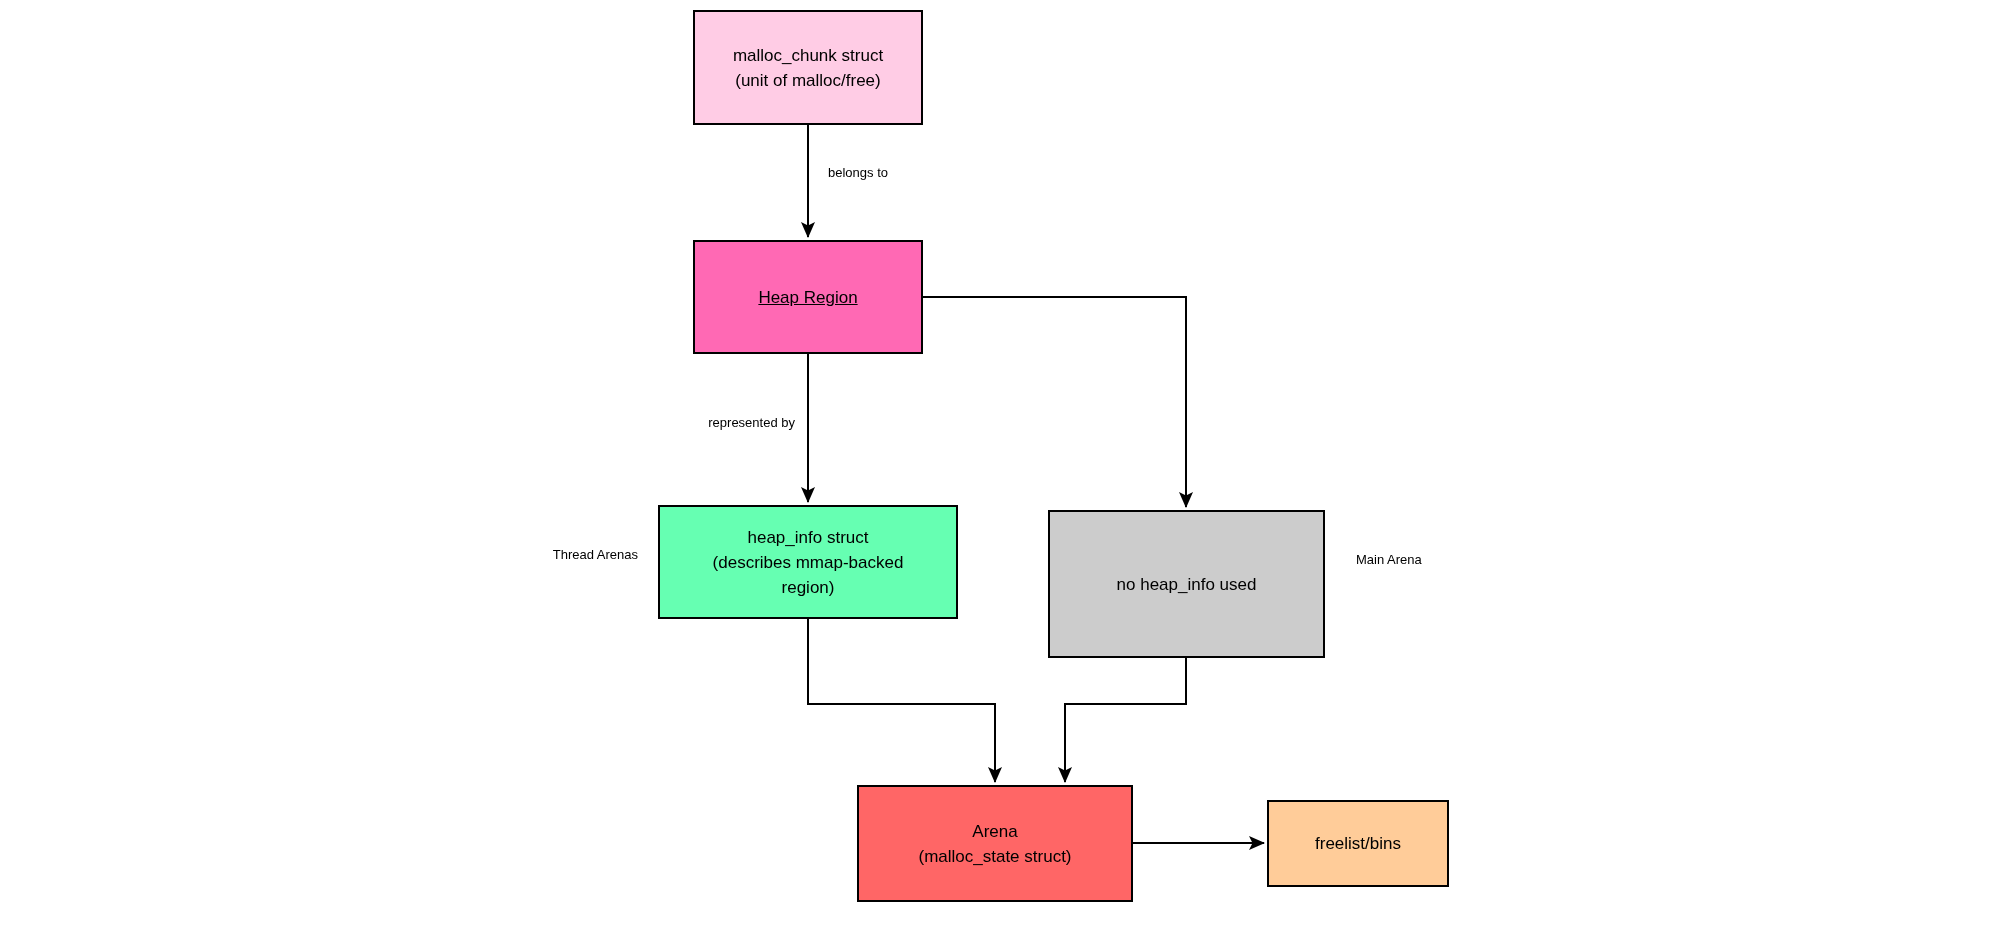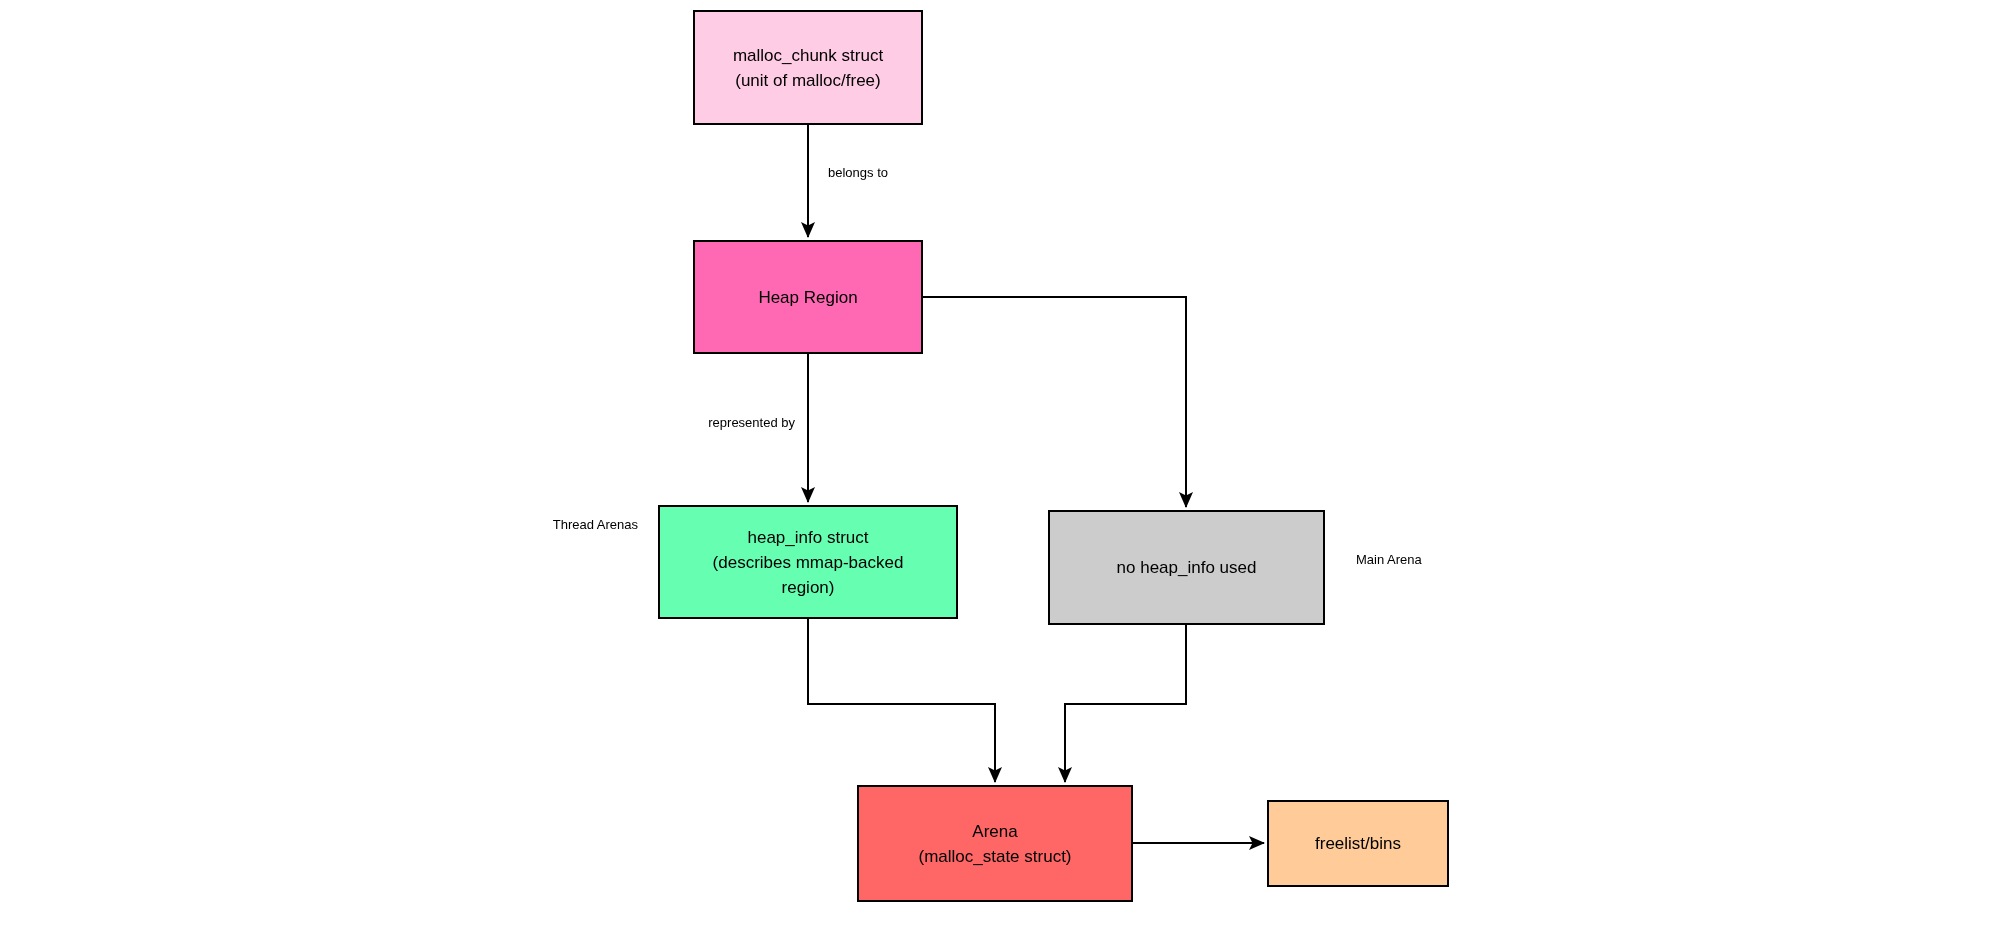--- a/index.html
+++ b/index.html
@@ -47,28 +47,28 @@
     line-height: 26px;
     color: #000000;
     white-space: nowrap;
   }
   .align-right { text-align: right; }
 
   
   #node-malloc-chunk { left: 693px; top: 10px;  width: 230px; height: 115px; }
   #node-heap-region  { left: 693px; top: 240px; width: 230px; height: 114px; }
   #node-heap-info    { left: 658px; top: 505px; width: 300px; height: 114px; }
-  #node-no-heap-info { left: 1048px; top: 510px; width: 277px; height: 115px; }
+  #node-no-heap-info { left: 1048px; top: 510px; width: 277px; height: 148px; }
   #node-arena        { left: 857px; top: 785px; width: 276px; height: 117px; }
   #node-freelist     { left: 1267px; top: 800px; width: 182px; height: 87px; }
 
   
   #label-belongs-to     { left: 828px; top: 160px; }
   #label-represented-by { left: 625px; top: 410px; width: 170px; }
-  #label-thread-arenas  { left: 468px; top: 512px; width: 170px; }
+  #label-thread-arenas  { left: 468px; top: 542px; width: 170px; }
   #label-main-arena     { left: 1356px; top: 547px; text-align: right; }
 </style>
 </head>
 <body>
 
 <div class="canvas">
 
   <svg class="edges" viewBox="0 0 2000 946" xmlns="http://www.w3.org/2000/svg">
     <defs>
       <marker id="arrow" markerUnits="userSpaceOnUse" markerWidth="18" markerHeight="16" refX="15" refY="7" orient="auto">
@@ -85,21 +85,21 @@
     <polyline points="808,619 808,704 995,704 995,782" marker-end="url(#arrow)" style="stroke: rgb(0, 0, 0);"></polyline>
 
     <polyline points="1186,625 1186,704 1065,704 1065,782" marker-end="url(#arrow)" style="stroke: rgb(0, 0, 0);"></polyline>
 
     <polyline points="1133,843 1264,843" marker-end="url(#arrow)" style="stroke: rgb(0, 0, 0);"></polyline>
   </svg>
 
   <div class="node" id="node-malloc-chunk" style="background-color: rgb(255, 204, 229);">malloc_chunk struct
 (unit of malloc/free)</div>
 
-  <div class="node" id="node-heap-region" style="background-color: rgb(255, 105, 180);">Heap Region</div>
+  <div class="node" id="node-heap-region" style="background-color: rgb(255, 105, 180); text-decoration: underline;">Heap Region</div>
 
   <div class="node" id="node-heap-info" style="background-color: rgb(102, 255, 178);">heap_info struct
 (describes mmap-backed
 region)</div>
 
   <div class="node" id="node-no-heap-info" style="background-color: rgb(204, 204, 204);">no heap_info used</div>
 
   <div class="node" id="node-arena" style="background-color: rgb(255, 102, 102);">Arena
 (malloc_state struct)</div>
 

